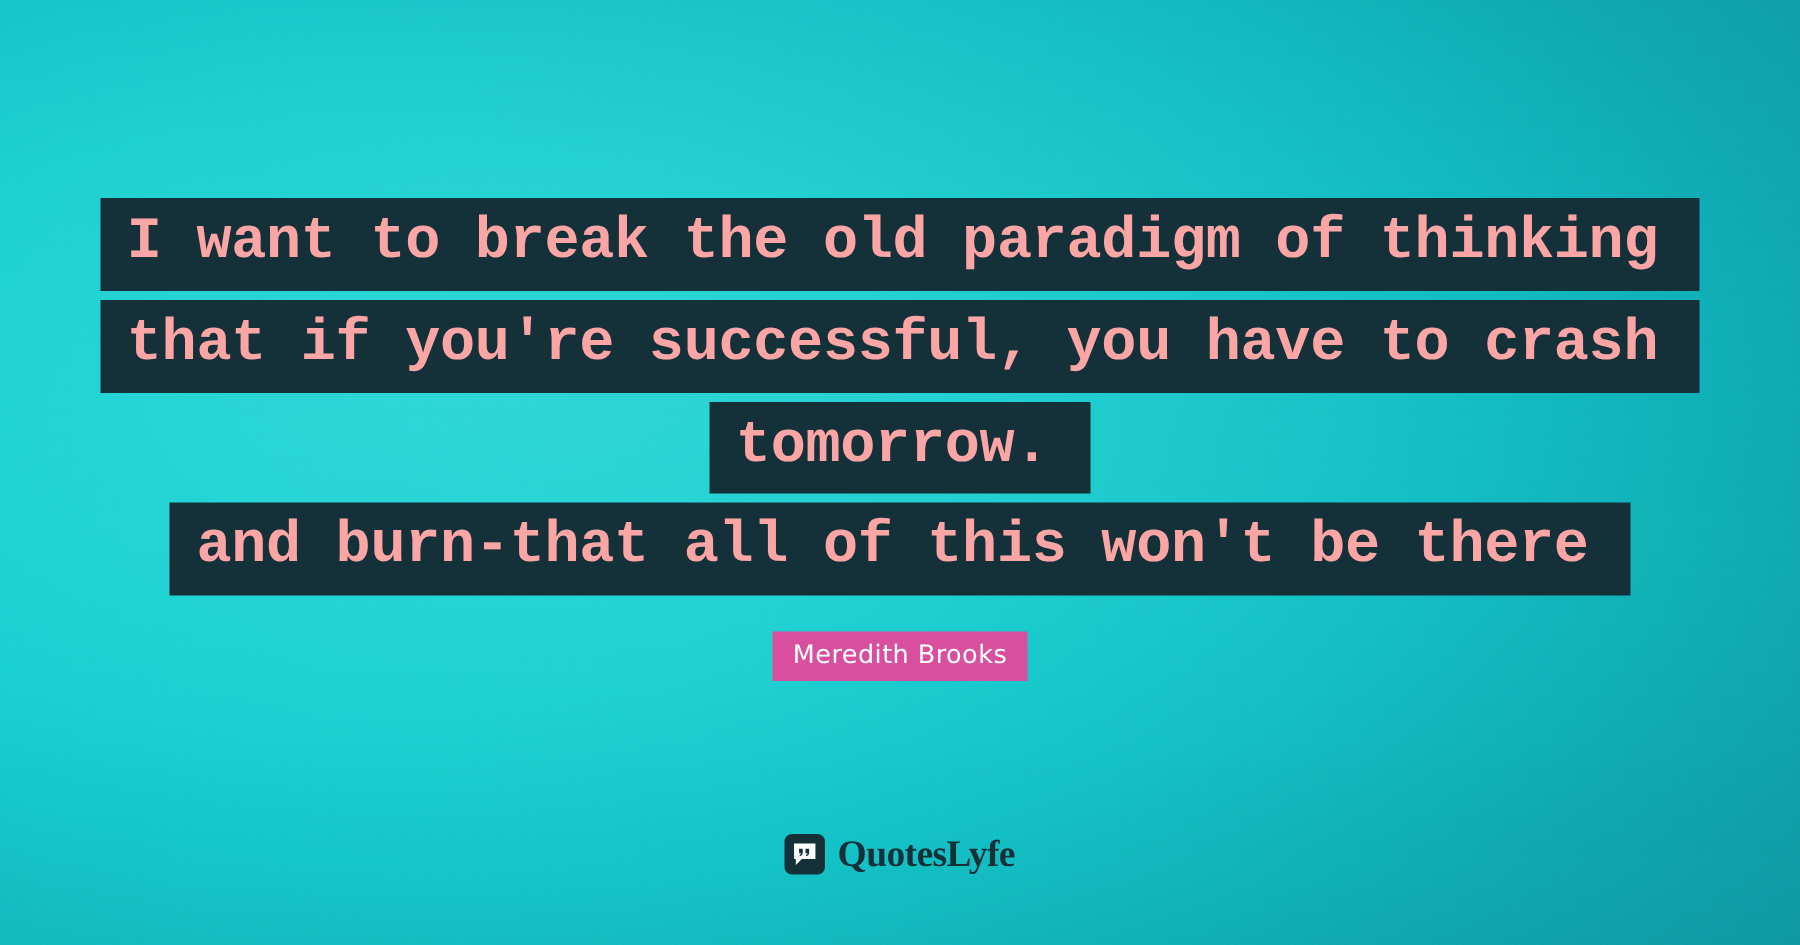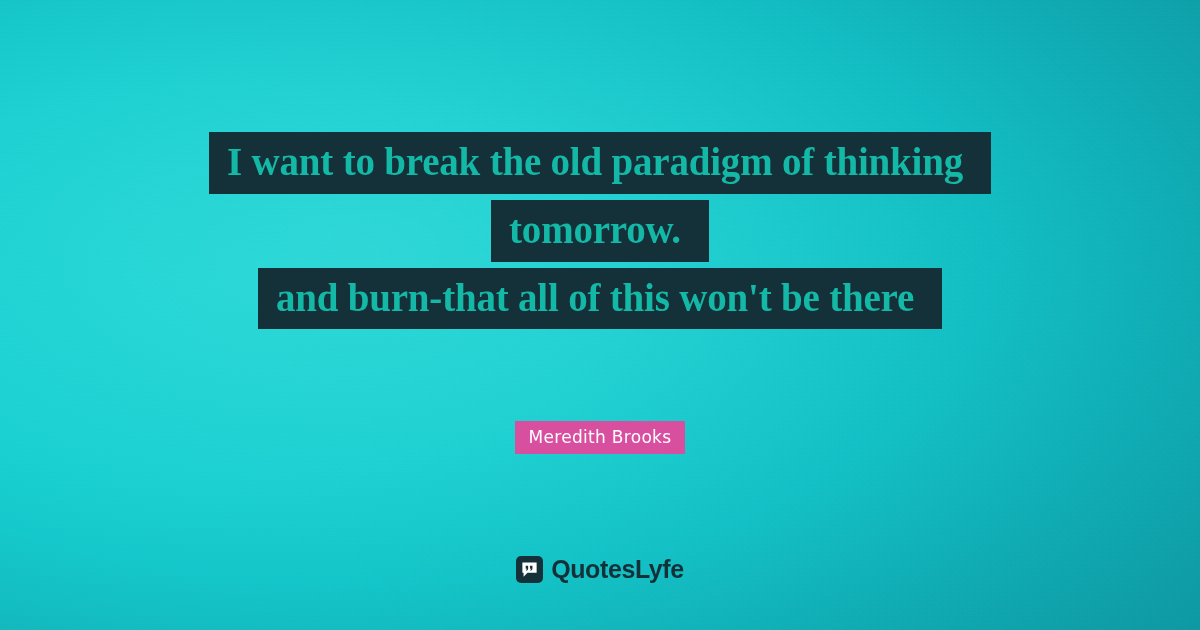--- a/index.html
+++ b/index.html
@@ -48,22 +48,22 @@
     width: 1200px;
     text-align: center;
   }
 
   .quote-line {
     display: block;
     margin: 0 auto 6px auto;
     width: max-content;
     max-width: 1060px;
     background: #14313a;
-    color: #14b8a6;
-    font-family: Liberation Serif, serif;
+    color: #fca5a5;
+    font-family: Liberation Mono, monospace;
     font-size: 39px;
     font-weight: 700;
     line-height: 1.02;
     letter-spacing: -0.2px;
     padding: 10px 28px 12px 18px;
     box-decoration-break: clone;
   }
 
   .author-wrap {
     position: absolute;
@@ -97,37 +97,38 @@
     width: 27px;
     height: 27px;
     background: #14313a;
     border-radius: 5px;
     display: flex;
     align-items: center;
     justify-content: center;
   }
   .brand-mark svg { display: block; }
   .brand-text {
-    font-family: Liberation Sans, sans-serif;
+    font-family: Liberation Serif, serif;
     font-size: 25px;
     font-weight: 700;
     color: #14313a;
     letter-spacing: -0.4px;
     line-height: 1;
   }
 </style>
 </head>
 <body>
 
 <div class="canvas">
   <div class="texture"></div>
   <div class="vignette"></div>
 
   <div class="quote-block">
     <span class="quote-line">I want to break the old paradigm of thinking</span>
+    <span class="quote-line">that if you're successful, you have to crash</span>
     <span class="quote-line">tomorrow.</span>
     <span class="quote-line">and burn-that all of this won't be there</span>
   </div>
 
   <div class="author-wrap">
     <span class="author">Meredith Brooks</span>
   </div>
 
   <div class="brand">
     <span class="brand-mark">

